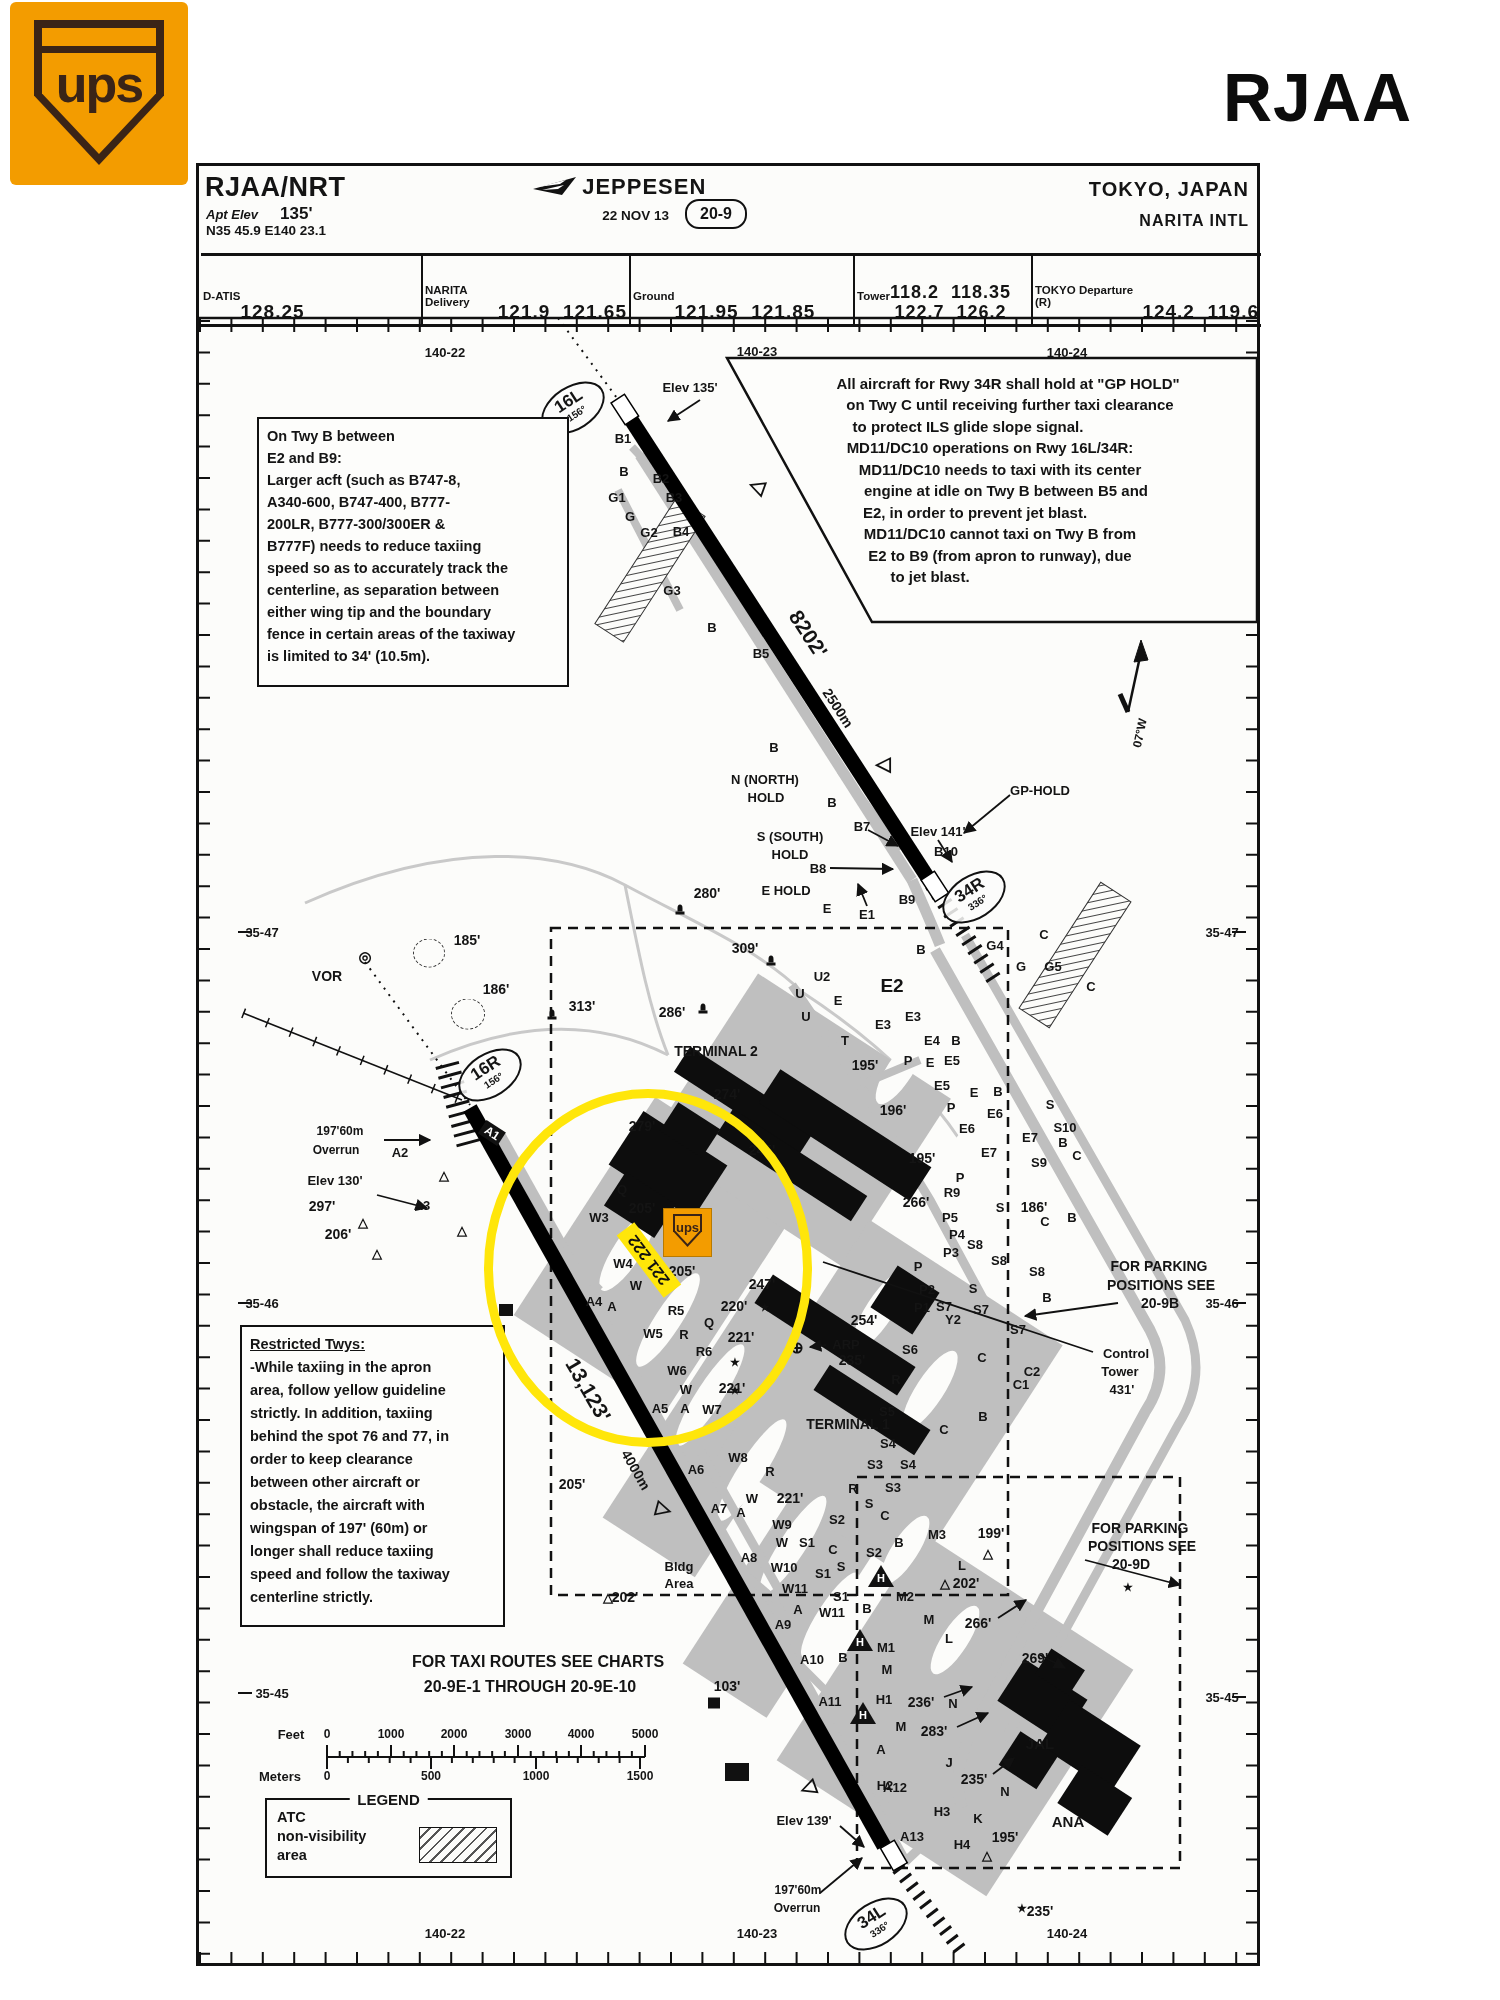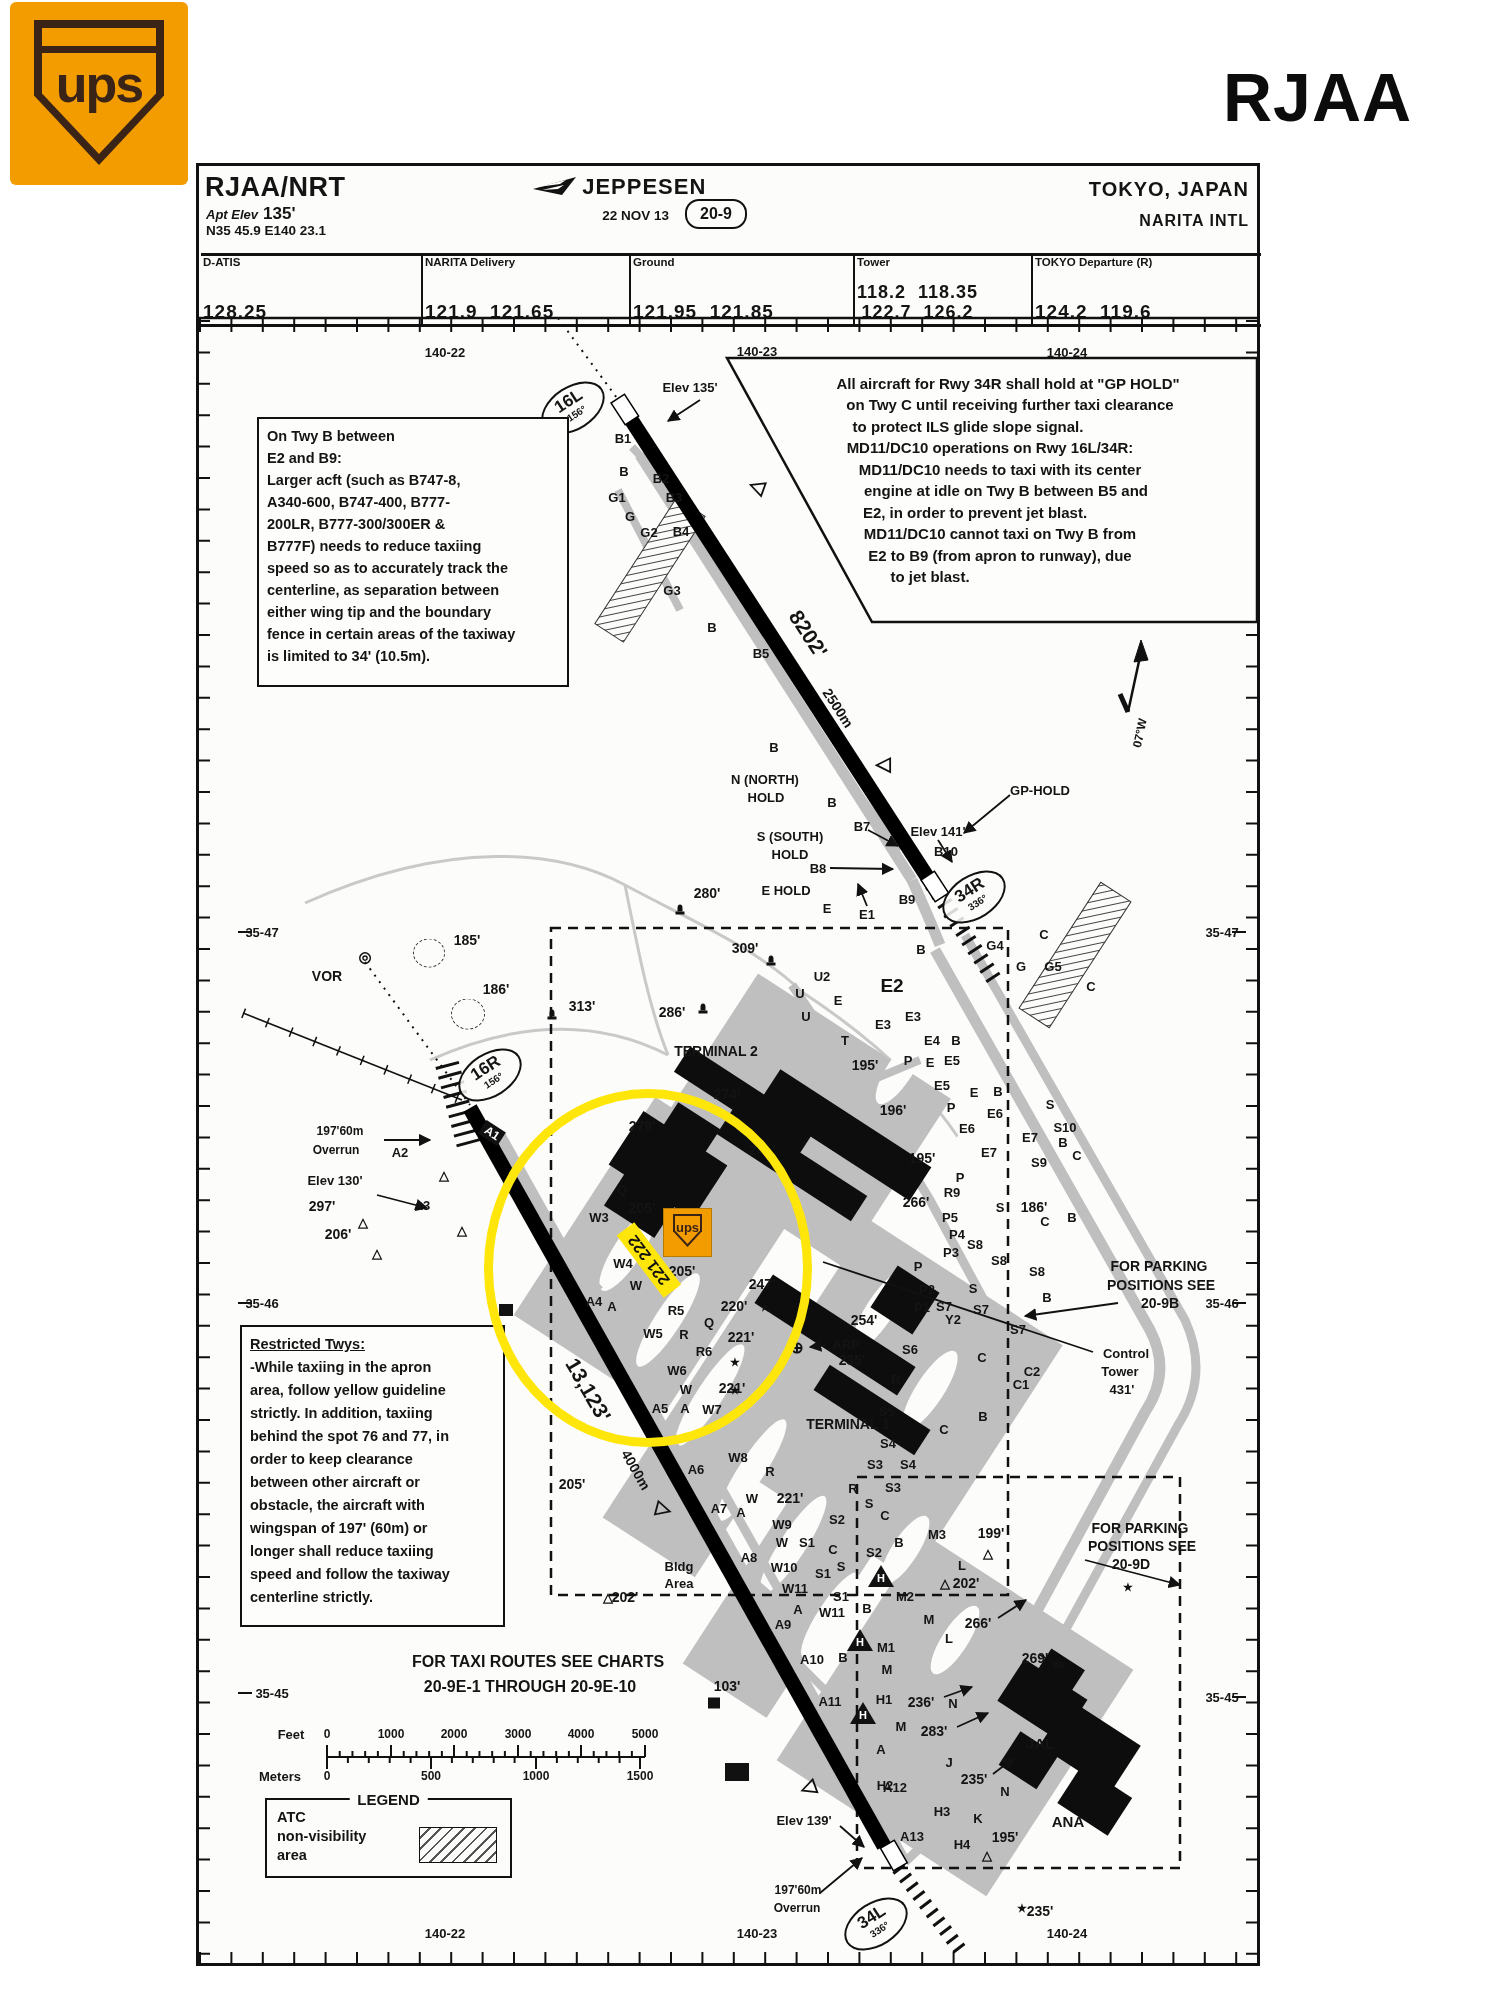--- a/index.html
+++ b/index.html
@@ -17,34 +17,34 @@
            font-size:52px;font-weight:700;color:#3a2417;letter-spacing:-2px;}
   
   .rjaa-title{position:absolute;left:1223px;top:58px;width:160px;font-size:68px;font-weight:700;
            letter-spacing:1px;color:#0c0c0c;}
   
   #chart{position:absolute;left:196px;top:163px;width:1064px;height:1803px;background:#fcfcfa;
          border:3px solid #111;box-sizing:border-box;}
   
   .hdr-icao{position:absolute;left:6px;top:6px;font-size:27px;font-weight:700;letter-spacing:0.5px;}
   .hdr-elev{position:absolute;left:7px;top:38px;font-size:13px;font-style:italic;font-weight:700;}
-  .hdr-elev b{font-size:17px;font-style:normal;margin-left:5px;}
+  .hdr-elev b{font-size:17px;font-style:normal;margin-left:22px;}
   .hdr-coord{position:absolute;left:7px;top:57px;font-size:13.5px;font-weight:700;}
   .hdr-jepp{position:absolute;left:240px;top:8px;width:360px;text-align:center;}
   .jepp-word{font-size:22px;font-weight:700;letter-spacing:1px;display:inline-block;vertical-align:middle;}
   .hdr-date{position:absolute;left:240px;top:42px;width:230px;text-align:right;font-size:13.5px;font-weight:700;}
   .hdr-num{position:absolute;left:486px;top:33px;width:58px;height:26px;border:2.5px solid #111;
            border-radius:14px;text-align:center;line-height:26px;font-size:16px;font-weight:700;}
   .hdr-city{position:absolute;right:8px;top:12px;font-size:20px;font-weight:700;letter-spacing:1px;}
   .hdr-apt{position:absolute;right:8px;top:46px;font-size:16px;font-weight:700;letter-spacing:1px;}
   
   #freqs{position:absolute;left:2px;top:87px;width:1060px;height:68px;border-top:3px solid #111;
          border-bottom:3px solid #111;display:flex;}
-  .fcol{box-sizing:border-box;border-right:2px solid #111;display:flex;flex-direction:column;
-        align-items:flex-start;padding:0 2px 2px 2px;}
+  .fcol{box-sizing:border-box;border-right:2px solid #111;display:flex;
+        align-items:center;padding:14px 2px 2px 2px;}
   .fcol:last-child{border-right:none;}
   .flabel{font-size:11.5px;font-weight:700;}
   .fvals{margin-top:auto;display:flex;flex-direction:column;align-items:center;}
   .fval{font-size:19px;font-weight:700;letter-spacing:1px;line-height:21px;white-space:pre;}
   .fcol.tall .fval{line-height:20px;font-size:18px;}
   
   .lbl{position:absolute;transform:translate(-50%,-50%);font-weight:700;white-space:pre;
        color:#141414;z-index:30;}
   .chip{position:absolute;transform:translate(-50%,-50%) rotate(33deg);background:#111;color:#fff;
         font-size:12px;font-weight:700;padding:1px 4px;z-index:30;}

